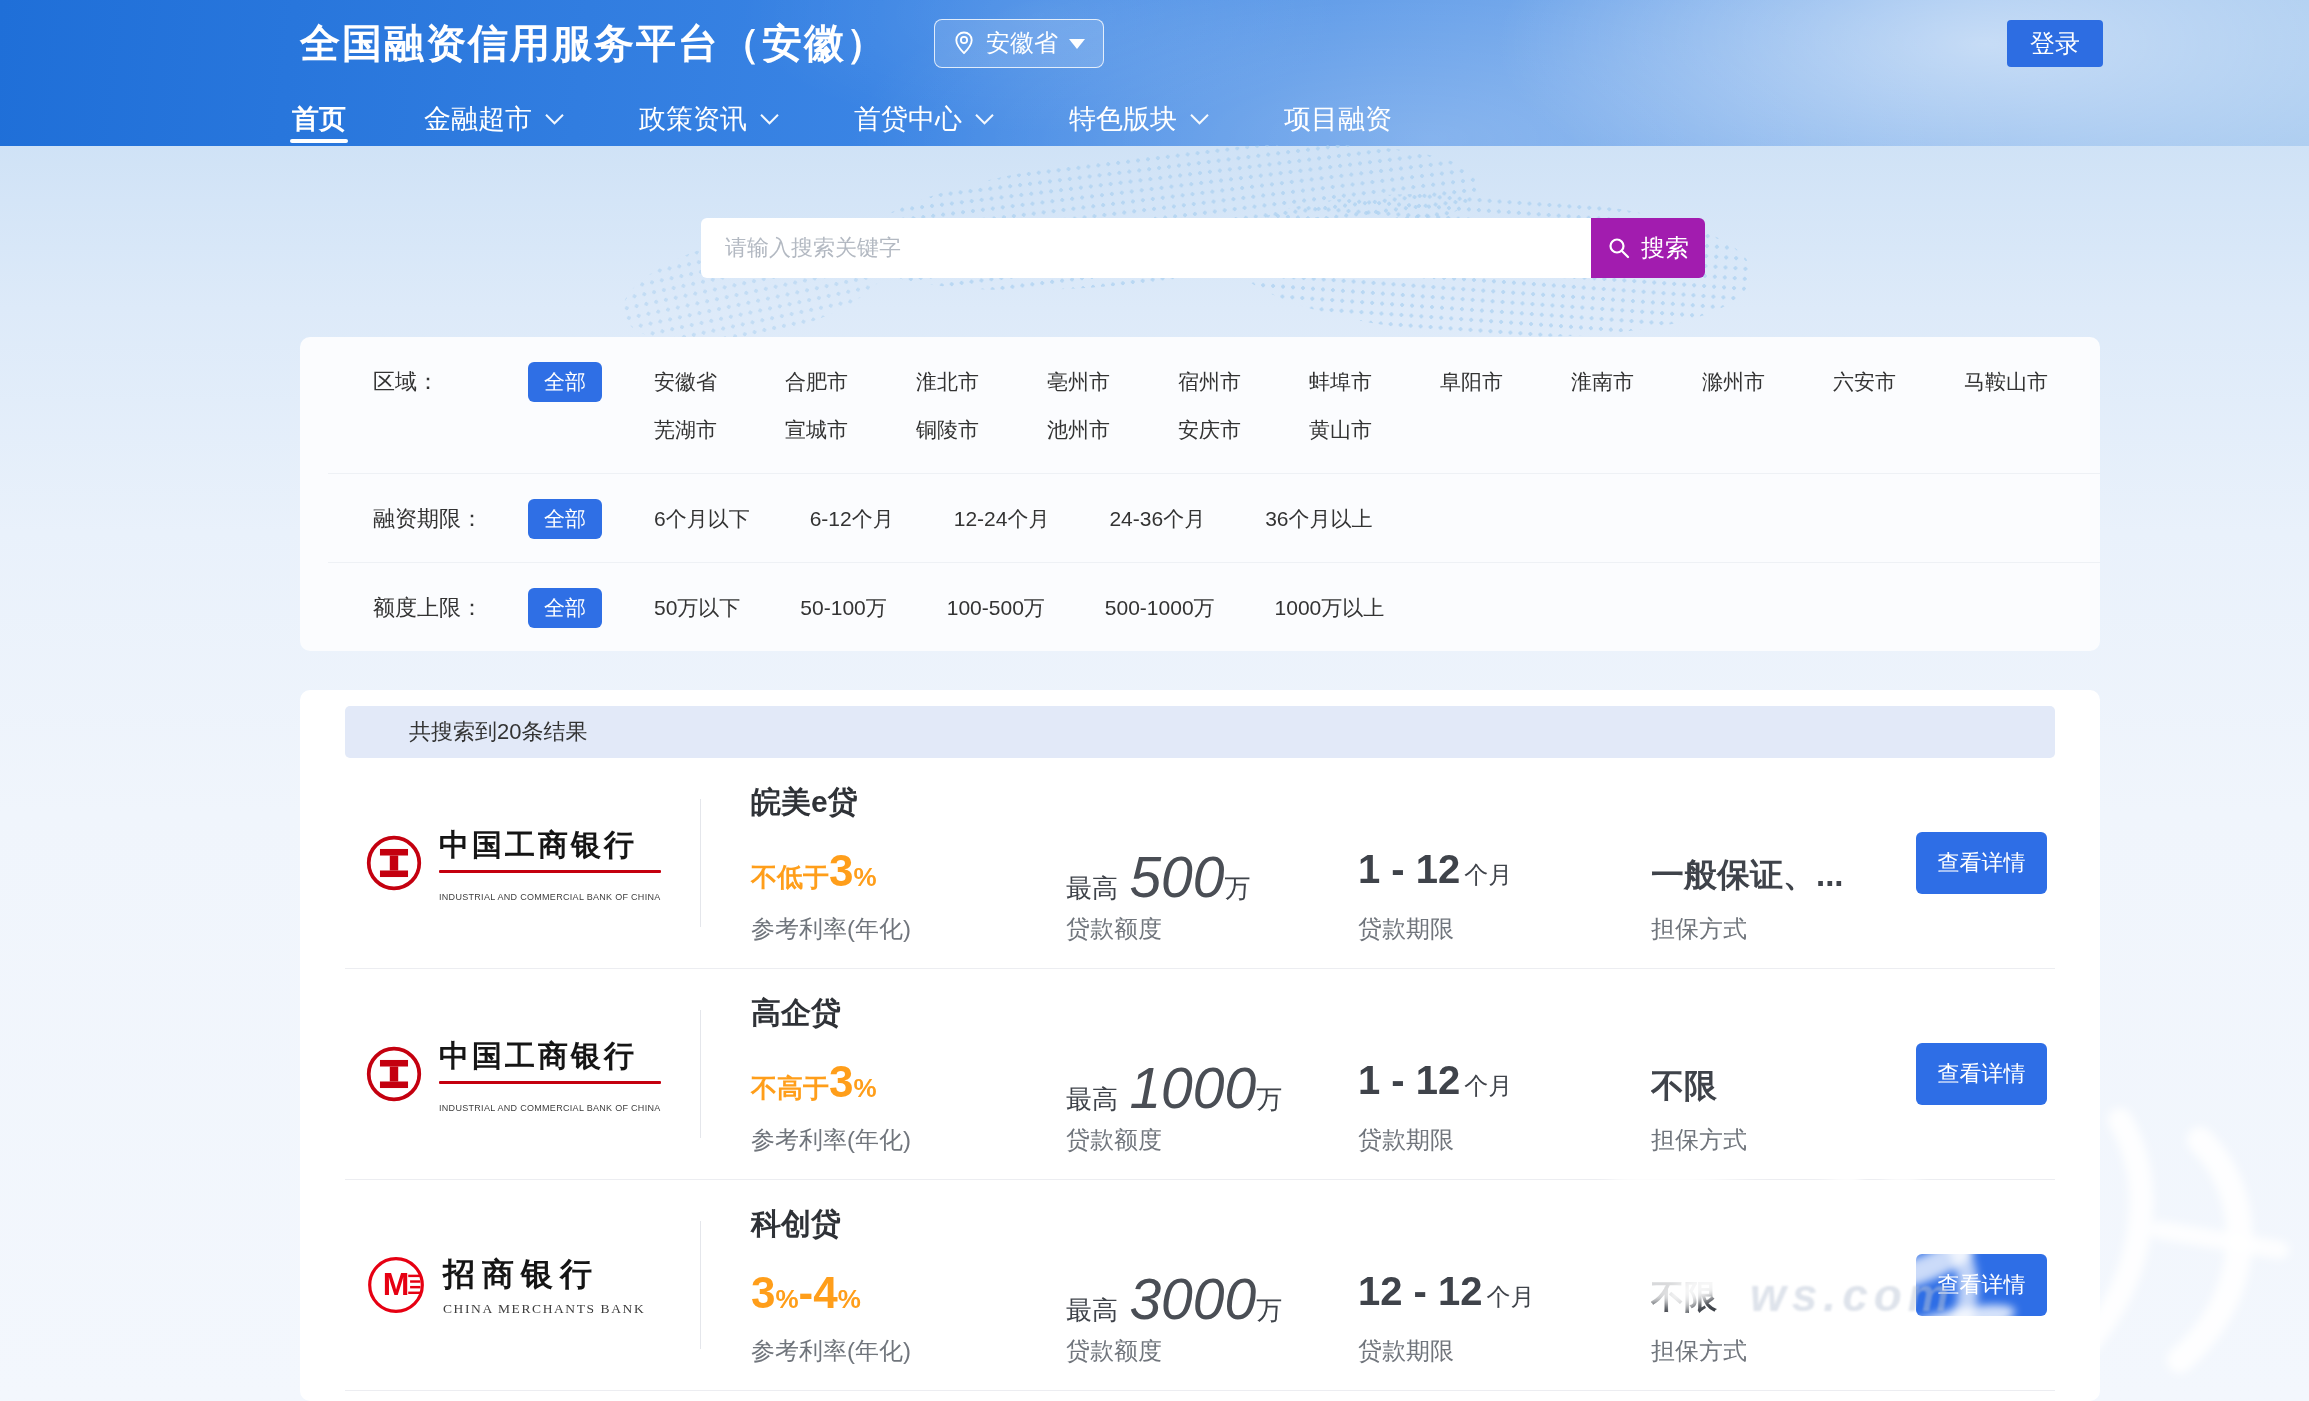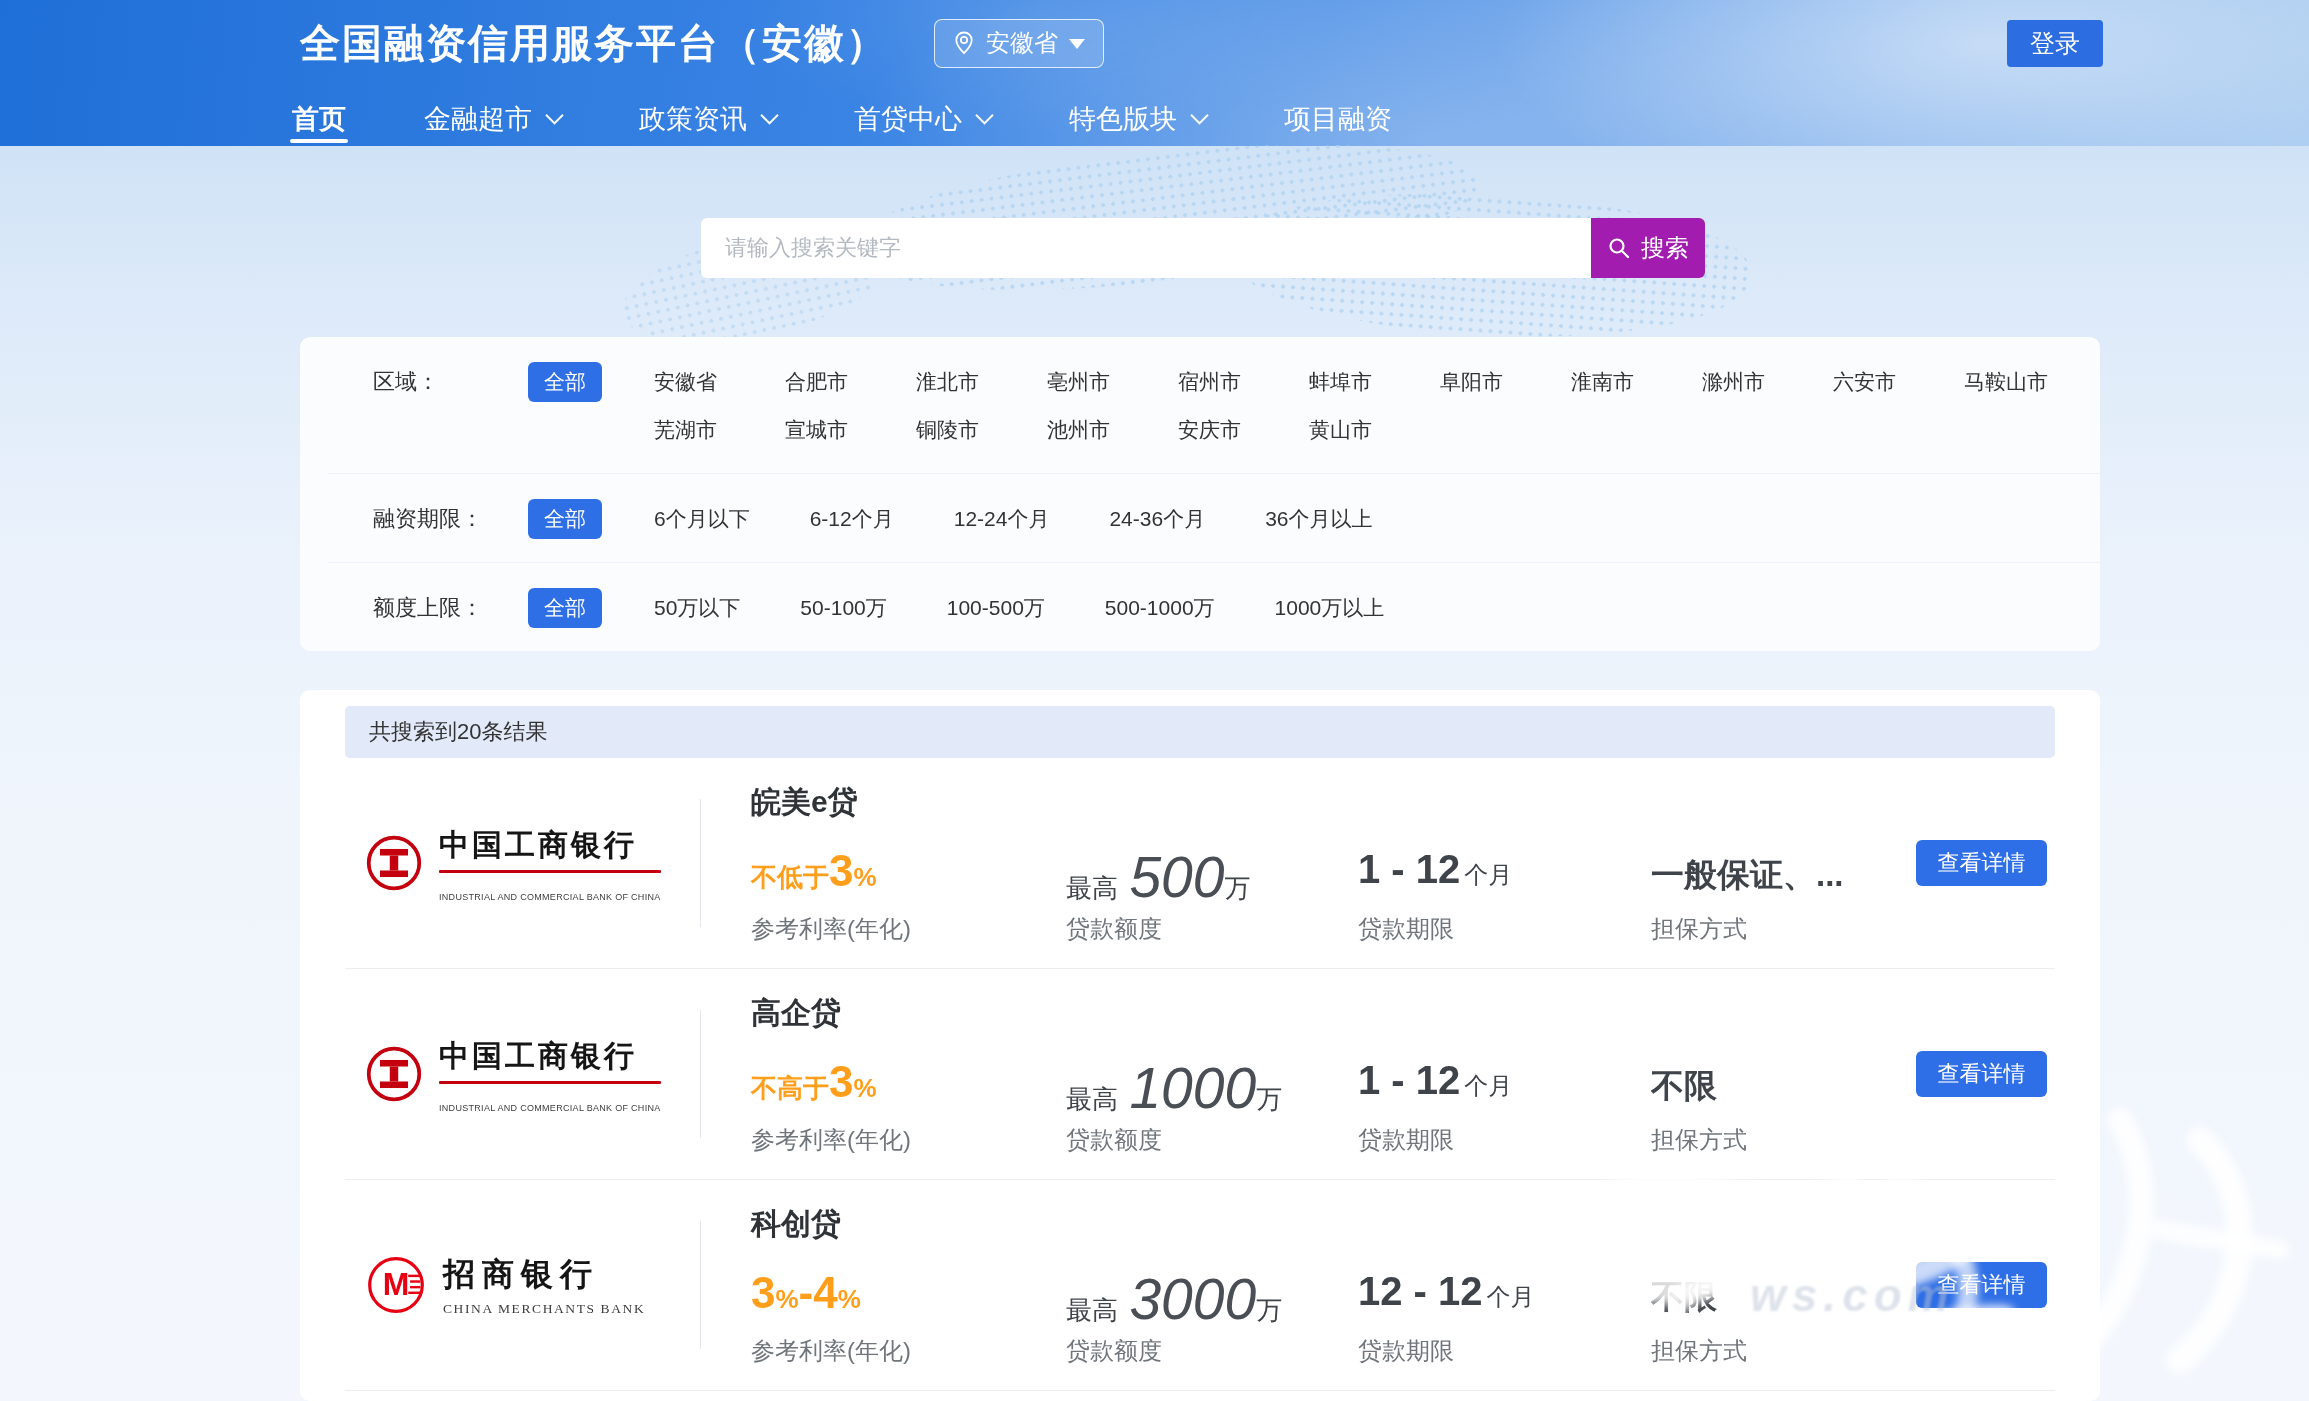--- a/index.html
+++ b/index.html
@@ -66,21 +66,21 @@
   }
   .f-opts{min-width:0;}
   .f-grid{display:grid;grid-template-columns:repeat(11,131px);row-gap:8px;}
   .f-flex{display:flex;gap:60px;}
   .f-opt{font-size:21px;color:#333;line-height:40px;cursor:pointer;white-space:nowrap;}
 
   
   .results-card{position:absolute;left:300px;top:690px;width:1800px;height:711px;background:#fff;border-radius:10px;z-index:2;overflow:hidden;}
   .summary-bar{
     margin:16px 45px 0;height:52px;background:#e2e9f8;border-radius:5px;
-    display:flex;align-items:center;padding-left:24px;font-size:22px;color:#333;
+    display:flex;align-items:center;padding-left:64px;font-size:22px;color:#333;
   }
   .rows{margin:0 45px;}
   .loan-row{display:flex;align-items:center;height:210px;border-bottom:1px solid #ecedf1;}
   .logo-zone{width:335px;flex:none;display:flex;align-items:center;gap:16px;padding-left:20px;}
   .bank-text{display:flex;flex-direction:column;}
   .bank-cn{color:#151515;white-space:nowrap;}
   .icbc-cn{font-size:30px;font-weight:700;letter-spacing:3px;}
   .cmb-cn{font-size:32px;font-weight:700;letter-spacing:7px;}
   .bank-underline{height:3px;background:#c4000f;margin:4px 0 5px;border-radius:1px;}
   .bank-en{white-space:nowrap;color:#3d3d3d;margin-top:14px;}
@@ -98,21 +98,21 @@
   .stat-value{height:52px;display:flex;align-items:baseline;white-space:nowrap;}
   .rate .sm{font-size:26px;color:#ff9e1a;font-weight:600;}
   .rate .lg{font-size:44px;color:#ff9e1a;font-weight:600;line-height:1;}
   .sm-dark{font-size:26px;color:#3f434a;}
   .lg-dark{font-size:57px;color:#4a4e55;font-weight:500;line-height:1;font-style:italic;}
   .term-num{font-size:40px;color:#3f434a;font-weight:600;line-height:1;}
   .unit{font-size:24px;color:#3f434a;margin-left:4px;}
   .g-value{font-size:33px;color:#3f434a;font-weight:600;line-height:52px;white-space:nowrap;overflow:hidden;text-overflow:ellipsis;}
   .stat-label{margin-top:12px;font-size:24px;color:#70757c;}
   .details-btn{
-    flex:none;margin-left:auto;margin-right:8px;width:131px;height:46px;border:none;border-radius:6px;
+    flex:none;margin-left:auto;margin-right:8px;width:131px;height:62px;border:none;border-radius:6px;
     background:#2e6ee6;color:#fff;font-size:22px;cursor:pointer;font-family:inherit;
   }
 
   
   .watermark{position:absolute;left:1560px;top:1080px;width:749px;height:321px;z-index:5;pointer-events:none;}
   .wm-text{
     position:absolute;left:190px;top:188px;font-size:46px;font-weight:700;font-style:italic;
     color:rgba(186,197,213,.48);letter-spacing:6px;filter:blur(1px);
   }
 </style>

